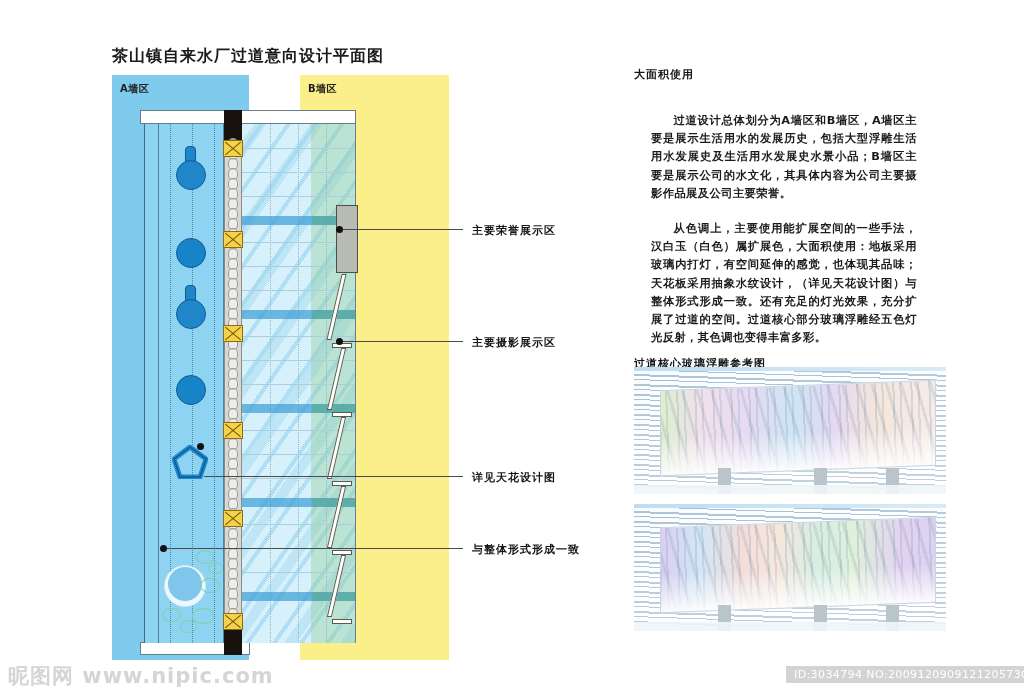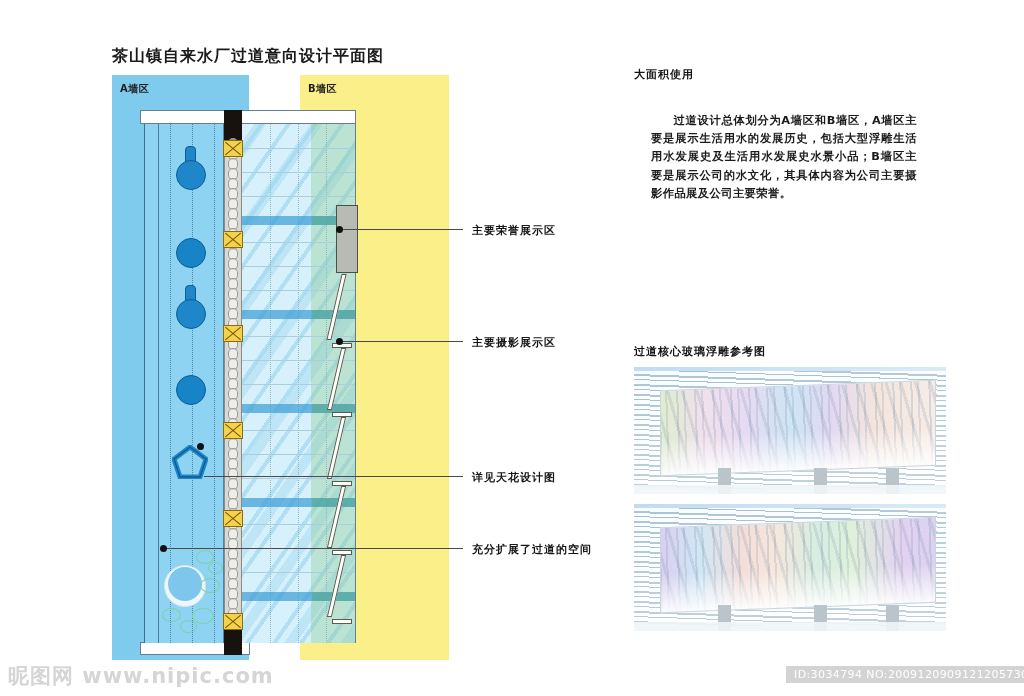--- a/index.html
+++ b/index.html
@@ -321,29 +321,30 @@
 <div class="callout-dot" style="left:336px;top:338px;"></div>
 <div class="callout-line" style="left:343px;top:341px;width:120px;"></div>
 <div class="callout-text" style="left:472px;top:335px;">主要摄影展示区</div>
 
 <div class="callout-dot" style="left:197px;top:443px;"></div>
 <div class="callout-line" style="left:204px;top:476px;width:259px;"></div>
 <div class="callout-text" style="left:472px;top:470px;">详见天花设计图</div>
 
 <div class="callout-dot" style="left:160px;top:545px;"></div>
 <div class="callout-line" style="left:167px;top:548px;width:296px;"></div>
-<div class="callout-text" style="left:472px;top:542px;">充分扩展了过道的空间</div>
+<div class="callout-text" style="left:472px;top:542px;">与整体形式形成一致</div>
 
 <div class="rt-heading" style="left:634px;top:67px;">大面积使用</div>
 
 <div class="rt-body">
   <p>过道设计总体划分为A墙区和B墙区，A墙区主要是展示生活用水的发展历史，包括大型浮雕生活用水发展史及生活用水发展史水景小品；B墙区主要是展示公司的水文化，其具体内容为公司主要摄影作品展及公司主要荣誉。</p>
+  <p>从色调上，主要使用能扩展空间的一些手法，汉白玉（白色）属扩展色，大面积使用：地板采用玻璃内打灯，有空间延伸的感觉，也体现其品味；天花板采用抽象水纹设计，（详见天花设计图）与整体形式形成一致。还有充足的灯光效果，充分扩展了过道的空间。过道核心部分玻璃浮雕经五色灯光反射，其色调也变得丰富多彩。</p>
 </div>
 
-<div class="rt-heading" style="left:634px;top:344px;">过道核心玻璃浮雕参考图</div>
+<div class="rt-heading" style="left:634px;top:356px;">过道核心玻璃浮雕参考图</div>
 
 <div class="photo" style="top:367px;">
   <div class="sky"></div>
   <div class="stonewall"></div>
   <div class="relief">
     <div class="tint" style="background:linear-gradient(90deg,
         rgba(205,230,170,.55) 0%, rgba(240,205,225,.55) 16%, rgba(215,190,235,.5) 32%,
         rgba(175,215,240,.55) 48%, rgba(210,185,235,.5) 62%, rgba(245,215,195,.55) 78%,
         rgba(250,225,210,.5) 100%);"></div>
     <div class="figs"></div>

